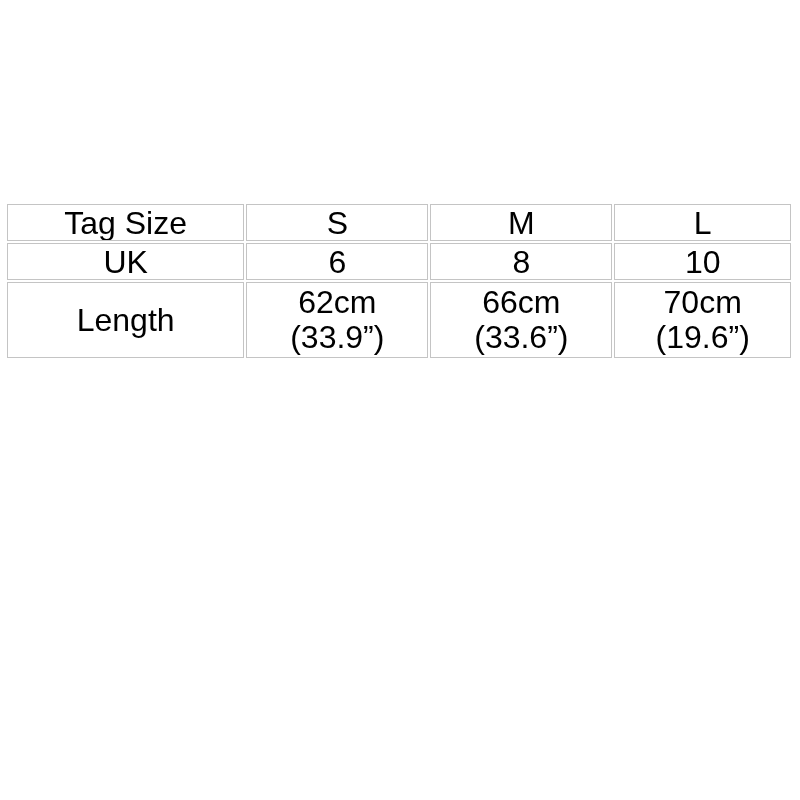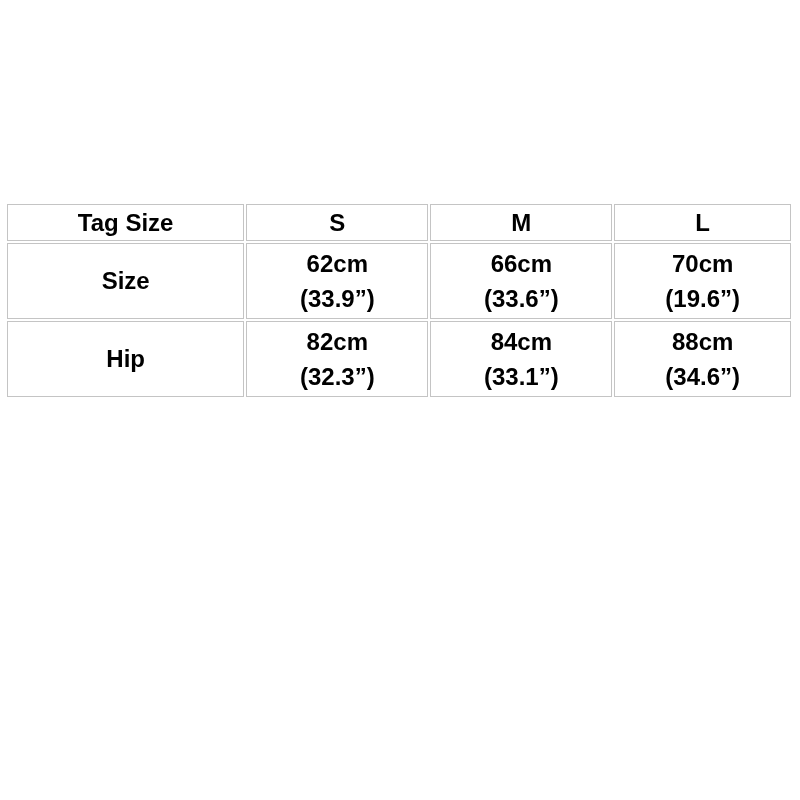--- a/index.html
+++ b/index.html
@@ -25,26 +25,25 @@
     border-collapse: separate;
     border-spacing: 2px;
     table-layout: fixed;
   }
   table.size-table td {
     border: 1px solid #c4c4c4;
     background: #ffffff;
     text-align: center;
     vertical-align: middle;
     color: #000000;
-    font-size: 24px;
+    font-size: 32px;
     line-height: 34px;
     padding: 0;
     overflow: hidden;
     white-space: nowrap;
-    font-weight: bold;
   }
   col.c-label { width: 30.5%; }
   col.c-s     { width: 23.4%; }
   col.c-m     { width: 23.4%; }
   col.c-l     { width: 22.7%; }
   tr.r-short td { height: 35px; }
   tr.r-tall  td { height: 74px; }
   .cm-line, .inch-line {
     display: block;
     line-height: 35px;
@@ -64,49 +63,40 @@
 
     <tbody>
         <tr class="r-short">
       <td>Tag Size</td>
       <td>S</td>
       <td>M</td>
       <td>L</td>
     </tr>
 
 
+    <tr class="r-short">
+      <td>UK</td>
+      <td>6</td>
+      <td>8</td>
+      <td>10</td>
+    </tr>
 
 
     <tr class="r-tall">
-      <td>Size</td>
+      <td>Length</td>
       <td>
         <span class="cm-line">62cm</span>
         <span class="inch-line">(33.9”)</span>
       </td>
       <td>
         <span class="cm-line">66cm</span>
         <span class="inch-line">(33.6”)</span>
       </td>
       <td>
         <span class="cm-line">70cm</span>
         <span class="inch-line">(19.6”)</span>
       </td>
     </tr>
 
-    <tr class="r-tall">
-      <td>Hip</td>
-      <td>
-        <span class="cm-line">82cm</span>
-        <span class="inch-line">(32.3”)</span>
-      </td>
-      <td>
-        <span class="cm-line">84cm</span>
-        <span class="inch-line">(33.1”)</span>
-      </td>
-      <td>
-        <span class="cm-line">88cm</span>
-        <span class="inch-line">(34.6”)</span>
-      </td>
-    </tr>
 
   </tbody>
     </table>
 </div>
 
 </body></html>

